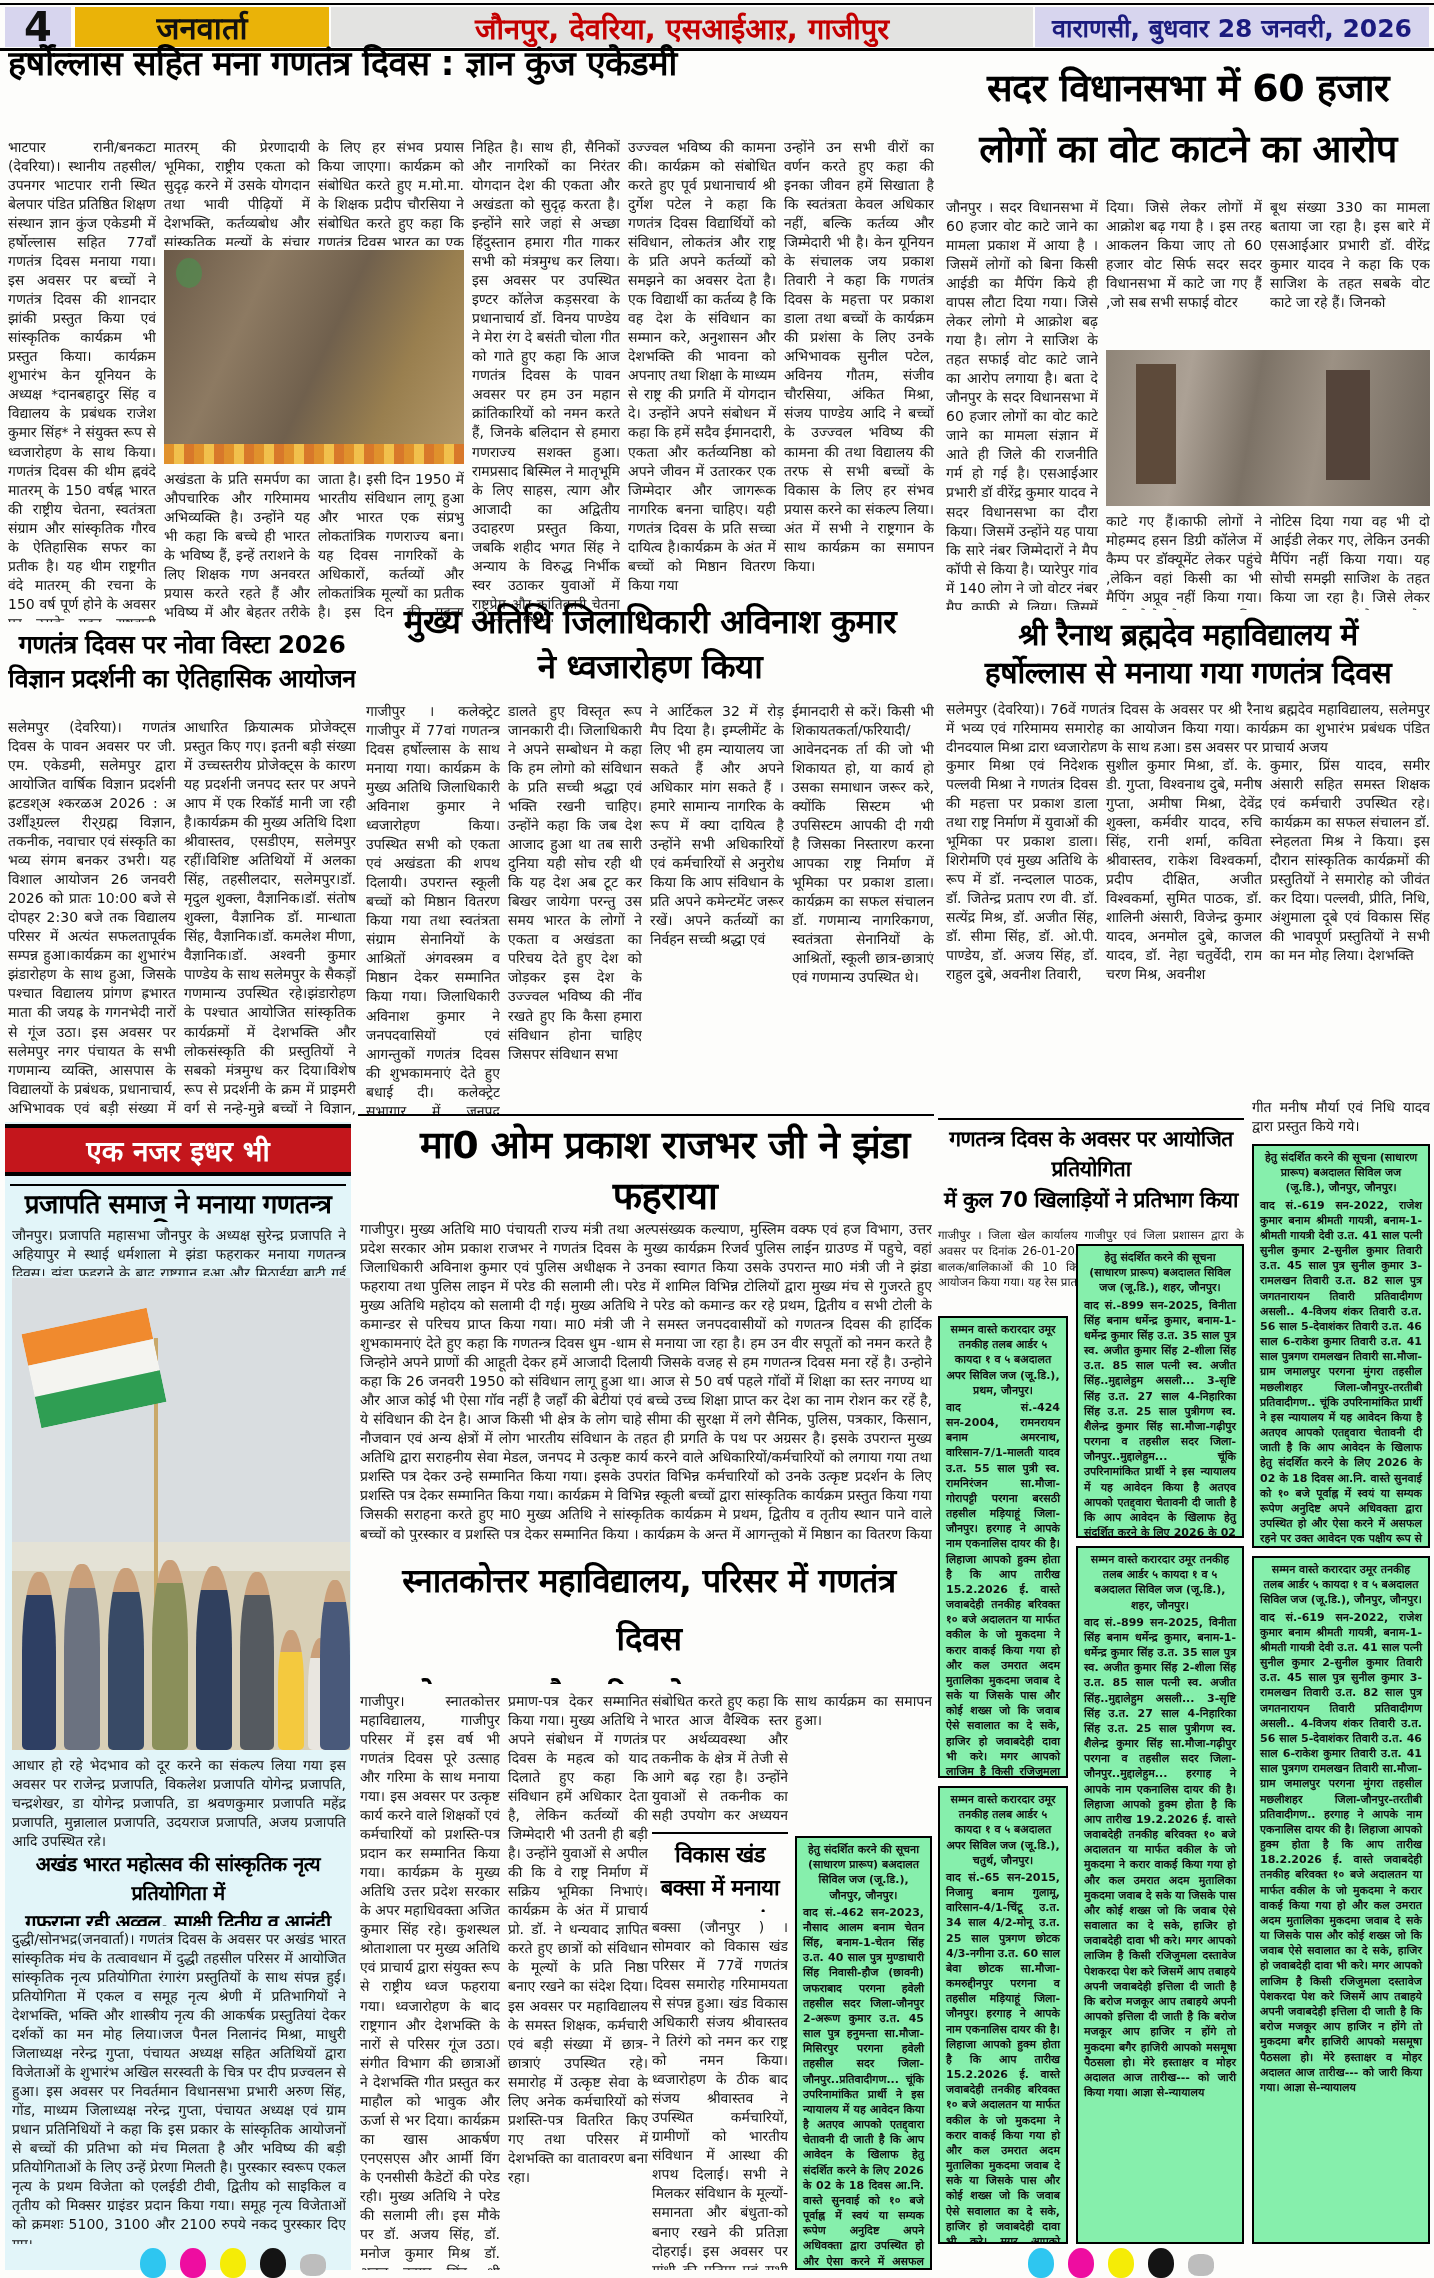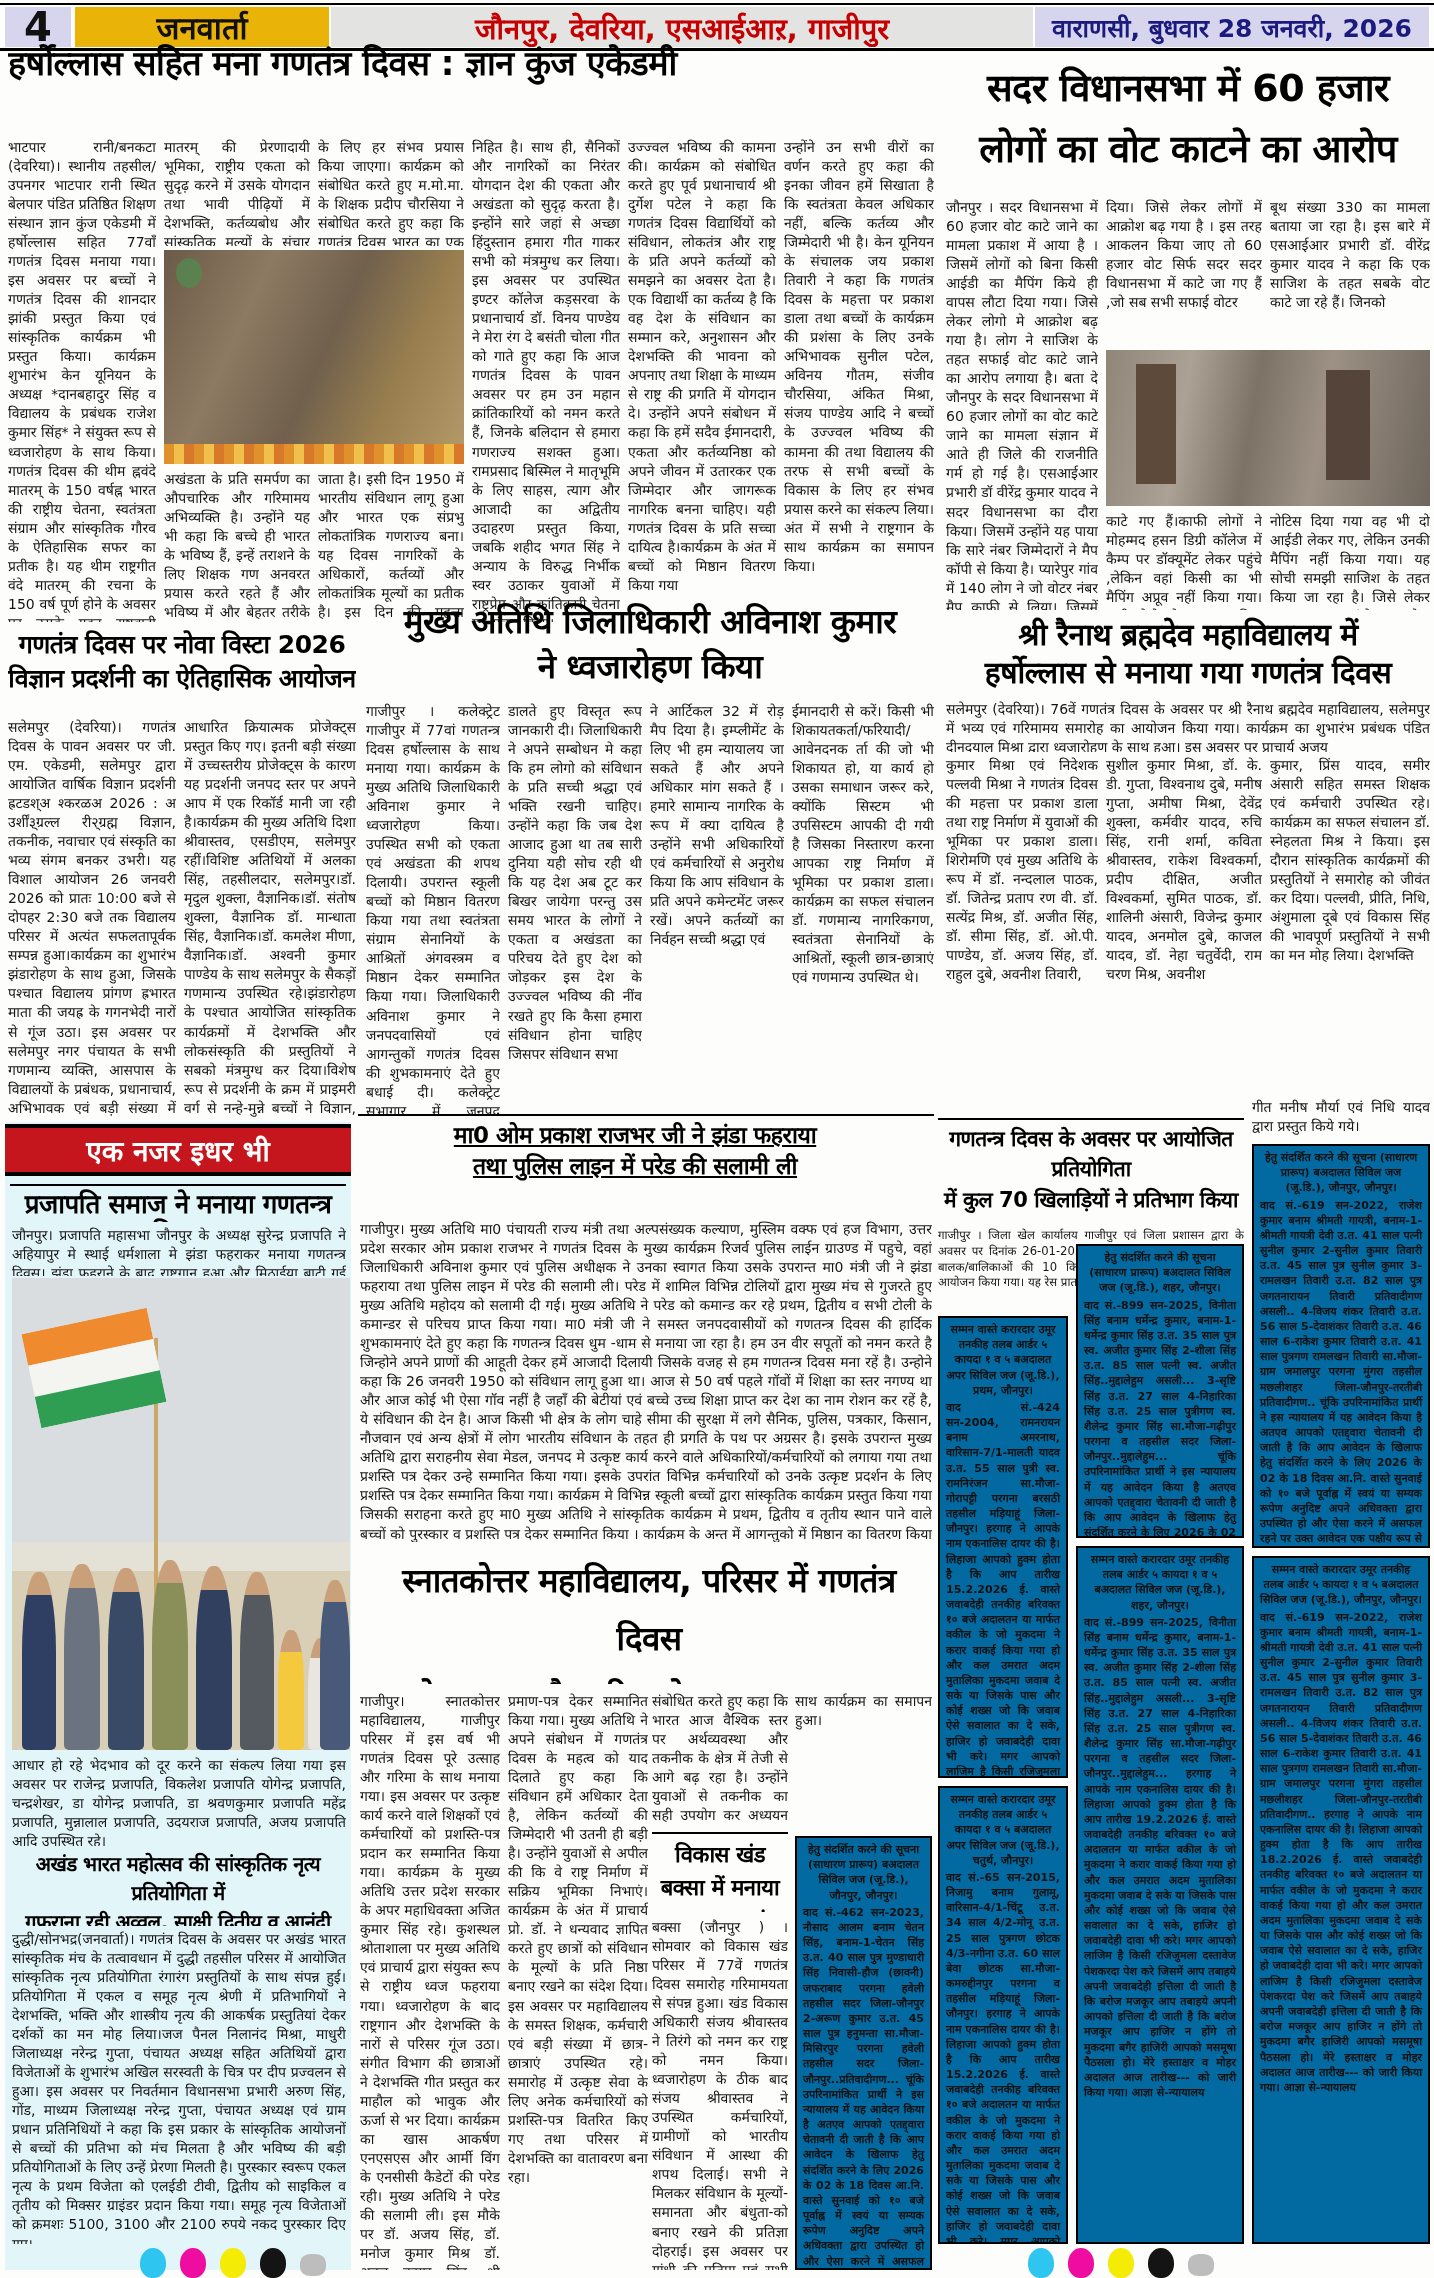--- a/index.html
+++ b/index.html
@@ -14,21 +14,21 @@
   .center{text-align:center;}
   .nowrap{white-space:nowrap;}
   .hdrbox{display:flex;align-items:center;justify-content:center;font-weight:bold;}
   .lav{background:#d7d5ee;}
   .gray{background:#e3e3e1;}
   .red{color:#c40000;}
   .navy{color:#1b1b7e;}
   .banner{background:#c4161c;color:#fff;border-top:4px solid #000000;border-bottom:4px solid #000;
           display:flex;align-items:center;justify-content:center;font-weight:bold;font-size:28px;}
   .cyanbg{background:#e2f5f9;}
-  .notice{border:2px solid #000;background:#0369a1;padding:4px 6px;font-weight:600;
+  .notice{border:2px solid #000;background:#86efac;padding:4px 6px;font-weight:600;
           font-size:11px;line-height:1.38;text-align:justify;}
   .nhead{font-weight:800;text-align:center;margin-bottom:2px;}
   .photo{background:#9a8d7c;}
   .dotrow{display:flex;gap:14px;align-items:center;}
   .dot{width:26px;height:30px;border-radius:50% 50% 46% 46%;}
   .dc{background:#2ec6f0;} .dm{background:#ee0da0;} .dy{background:#f5ec06;}
   .dk{background:#141414;} .dg{background:#bdbdbd;border-radius:40%;height:22px;margin-top:4px;}
   .flagband{position:absolute;left:0;width:100%;}
   .person{position:absolute;bottom:0;border-radius:45% 45% 5px 5px;}
 </style>
@@ -123,21 +123,21 @@
     <div class="person" style="left:308px;width:30px;height:170px;background:linear-gradient(#caa07a 0 13%,#49597a 13% 100%);"></div>
   </div>
 
   <div class="abs body" style="left:12px;top:1756px;width:334px;height:90px;">आधार हो रहे भेदभाव को दूर करने का संकल्प लिया गया इस अवसर पर राजेन्द्र प्रजापति, विकलेश प्रजापति योगेन्द्र प्रजापति, चन्द्रशेखर, डा योगेन्द्र प्रजापति, डा श्रवणकुमार प्रजापति महेंद्र प्रजापति, मुन्नालाल प्रजापति, उदयराज प्रजापति, अजय प्रजापति आदि उपस्थित रहे।</div>
   <div class="abs hl center" style="left:10px;top:1850px;width:336px;height:76px;font-size:20px;line-height:1.45;">
     <div>अखंड भारत महोत्सव की सांस्कृतिक नृत्य प्रतियोगिता में</div>
     <div>गुफराना रही अव्वल, साक्षी द्वितीय व आनंदी तृतीय</div>
   </div>
   <div class="abs body" style="left:12px;top:1930px;width:334px;height:314px;">दुद्धी/सोनभद्र(जनवार्ता)। गणतंत्र दिवस के अवसर पर अखंड भारत सांस्कृतिक मंच के तत्वावधान में दुद्धी तहसील परिसर में आयोजित सांस्कृतिक नृत्य प्रतियोगिता रंगारंग प्रस्तुतियों के साथ संपन्न हुई। प्रतियोगिता में एकल व समूह नृत्य श्रेणी में प्रतिभागियों ने देशभक्ति, भक्ति और शास्त्रीय नृत्य की आकर्षक प्रस्तुतियां देकर दर्शकों का मन मोह लिया।जज पैनल निलानंद मिश्रा, माधुरी जिलाध्यक्ष नरेन्द्र गुप्ता, पंचायत अध्यक्ष सहित अतिथियों द्वारा विजेताओं के शुभारंभ अखिल सरस्वती के चित्र पर दीप प्रज्वलन से हुआ। इस अवसर पर निवर्तमान विधानसभा प्रभारी अरुण सिंह, गोंड, माध्यम जिलाध्यक्ष नरेन्द्र गुप्ता, पंचायत अध्यक्ष एवं ग्राम प्रधान प्रतिनिधियों ने कहा कि इस प्रकार के सांस्कृतिक आयोजनों से बच्चों की प्रतिभा को मंच मिलता है और भविष्य की बड़ी प्रतियोगिताओं के लिए उन्हें प्रेरणा मिलती है। पुरस्कार स्वरूप एकल नृत्य के प्रथम विजेता को एलईडी टीवी, द्वितीय को साइकिल व तृतीय को मिक्सर ग्राइंडर प्रदान किया गया। समूह नृत्य विजेताओं को क्रमशः 5100, 3100 और 2100 रुपये नकद पुरस्कार दिए गए।</div>
 
-  <div class="abs hl center" style="left:352px;top:1120px;width:566px;height:94px;font-size:23px;line-height:1.35;text-decoration:underline;">
+  <div class="abs hl center" style="left:382px;top:1120px;width:566px;height:94px;font-size:38px;line-height:1.35;">
     <div>मा0 ओम प्रकाश राजभर जी ने झंडा फहराया</div>
     <div>तथा पुलिस लाइन में परेड की सलामी ली</div>
   </div>
   <div class="abs body" style="left:360px;top:1220px;width:572px;height:322px;">गाजीपुर। मुख्य अतिथि मा0 पंचायती राज्य मंत्री तथा अल्पसंख्यक कल्याण, मुस्लिम वक्फ एवं हज विभाग, उत्तर प्रदेश सरकार ओम प्रकाश राजभर ने गणतंत्र दिवस के मुख्य कार्यक्रम रिजर्व पुलिस लाईन ग्राउण्ड में पहुचे, वहां जिलाधिकारी अविनाश कुमार एवं  पुलिस अधीक्षक ने उनका स्वागत किया उसके उपरान्त मा0 मंत्री जी ने झंडा फहराया तथा पुलिस लाइन में परेड की सलामी ली। परेड में शामिल विभिन्न टोलियों द्वारा मुख्य मंच से गुजरते हुए मुख्य अतिथि महोदय को सलामी दी गई। मुख्य अतिथि ने परेड को कमान्ड कर रहे प्रथम, द्वितीय व सभी टोली के कमान्डर से परिचय प्राप्त किया गया। मा0 मंत्री जी ने समस्त जनपदवासीयों को गणतन्त्र दिवस की हार्दिक शुभकामनाएं देते हुए  कहा कि गणतन्त्र दिवस धुम -धाम से मनाया जा रहा है। हम उन वीर सपूतों को नमन करते है जिन्होने अपने प्राणों की आहूती देकर हमें आजादी दिलायी जिसके वजह से हम गणतन्त्र दिवस मना रहें है। उन्होने कहा कि 26 जनवरी 1950 को संविधान लागू हुआ था। आज से 50 वर्ष पहले गॉवों में शिक्षा का स्तर नगण्य था और आज कोई भी ऐसा गॉव नहीं है जहाँ की बेटीयां एवं बच्चे उच्च शिक्षा प्राप्त कर देश का नाम रोशन कर रहें है, ये संविधान की देन है। आज किसी भी क्षेत्र के लोग चाहे सीमा की सुरक्षा में लगे सैनिक, पुलिस, पत्रकार, किसान, नौजवान एवं अन्य क्षेत्रों में लोग भारतीय संविधान के तहत ही प्रगति के पथ पर अग्रसर है। इसके उपरान्त मुख्य अतिथि द्वारा सराहनीय सेवा मेडल, जनपद मे उत्कृष्ट कार्य करने वाले अधिकारियों/कर्मचारियों को लगाया गया तथा प्रशस्ति पत्र देकर उन्हे सम्मानित किया गया। इसके उपरांत विभिन्न कर्मचारियों को उनके उत्कृष्ट प्रदर्शन के लिए प्रशस्ति पत्र देकर सम्मानित किया गया।  कार्यक्रम मे विभिन्न स्कूली बच्चों द्वारा सांस्कृतिक कार्यक्रम प्रस्तुत किया गया जिसकी सराहना करते हुए मा0 मुख्य अतिथि ने सांस्कृतिक कार्यक्रम मे प्रथम, द्वितीय व तृतीय स्थान पाने वाले बच्चों को पुरस्कार व प्रशस्ति पत्र देकर सम्मानित किया । कार्यक्रम के अन्त में आगन्तुको में मिष्ठान का वितरण किया गया। कार्यक्रम में जनपद न्यायाधीश धर्मेन्द्र पाण्डेय, विधायक जखनियां बेदी राम, विधायक सदर जैकिशन साहू, अपर जिलाधिकारी वि0रा0 दिनेश कुमार,  समस्त जनपद स्तरीय अधिकारी, नागरिक पुलिस के अधिकारी/कर्मचारी एवं आम जनमानस मौजूद रहे ।</div>
 
   <div class="abs hl center" style="left:366px;top:1552px;width:566px;height:132px;font-size:33px;line-height:1.75;">
     <div>स्नातकोत्तर महाविद्यालय, परिसर में गणतंत्र दिवस</div>
     <div>पूरे उत्साह और गरिमा के साथ मनाया गया</div>
   </div>
   <div class="abs body" style="left:360px;top:1692px;width:140px;height:578px;">गाजीपुर। स्नातकोत्तर महाविद्यालय, गाजीपुर परिसर में इस वर्ष भी गणतंत्र दिवस पूरे उत्साह और गरिमा के साथ मनाया गया। इस अवसर पर उत्कृष्ट कार्य करने वाले शिक्षकों एवं कर्मचारियों को प्रशस्ति-पत्र प्रदान कर सम्मानित किया गया। कार्यक्रम के मुख्य अतिथि उत्तर प्रदेश सरकार के अपर महाधिवक्ता अजित कुमार सिंह रहे। कुशस्थल श्रोताशाला पर मुख्य अतिथि एवं प्राचार्य द्वारा संयुक्त रूप से राष्ट्रीय ध्वज फहराया गया। ध्वजारोहण के बाद राष्ट्रगान और देशभक्ति के नारों से परिसर गूंज उठा। संगीत विभाग की छात्राओं ने देशभक्ति गीत प्रस्तुत कर माहौल को भावुक और ऊर्जा से भर दिया। कार्यक्रम का खास आकर्षण एनएसएस और आर्मी विंग के एनसीसी कैडेटों की परेड रही। मुख्य अतिथि ने परेड की सलामी ली। इस मौके पर डॉ. अजय सिंह, डॉ. मनोज कुमार मिश्र डॉ. अतुल कुमार सिंह, श्री अशोक कुमार सिंह, श्री शिवम शर्मा एवं रोवर्स एवं रेंजर्स के राष्ट्रीय जम्बूरी चैम्पियनशिप जीत कर आने वाले सभी रोवर्स एवं रेंजर्स टीम को</div>

